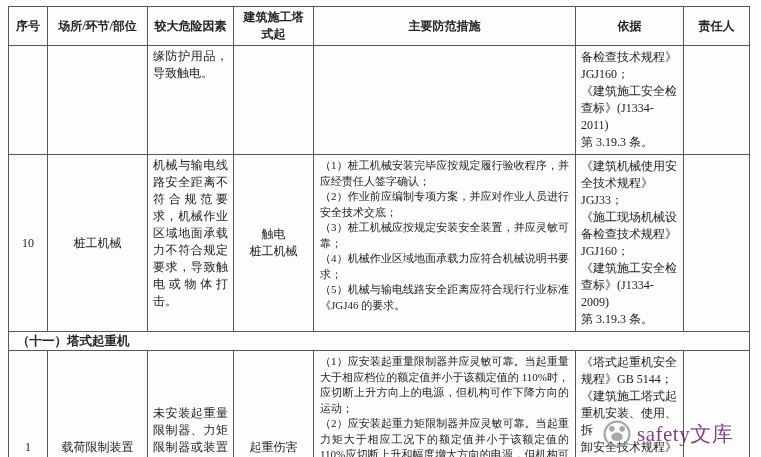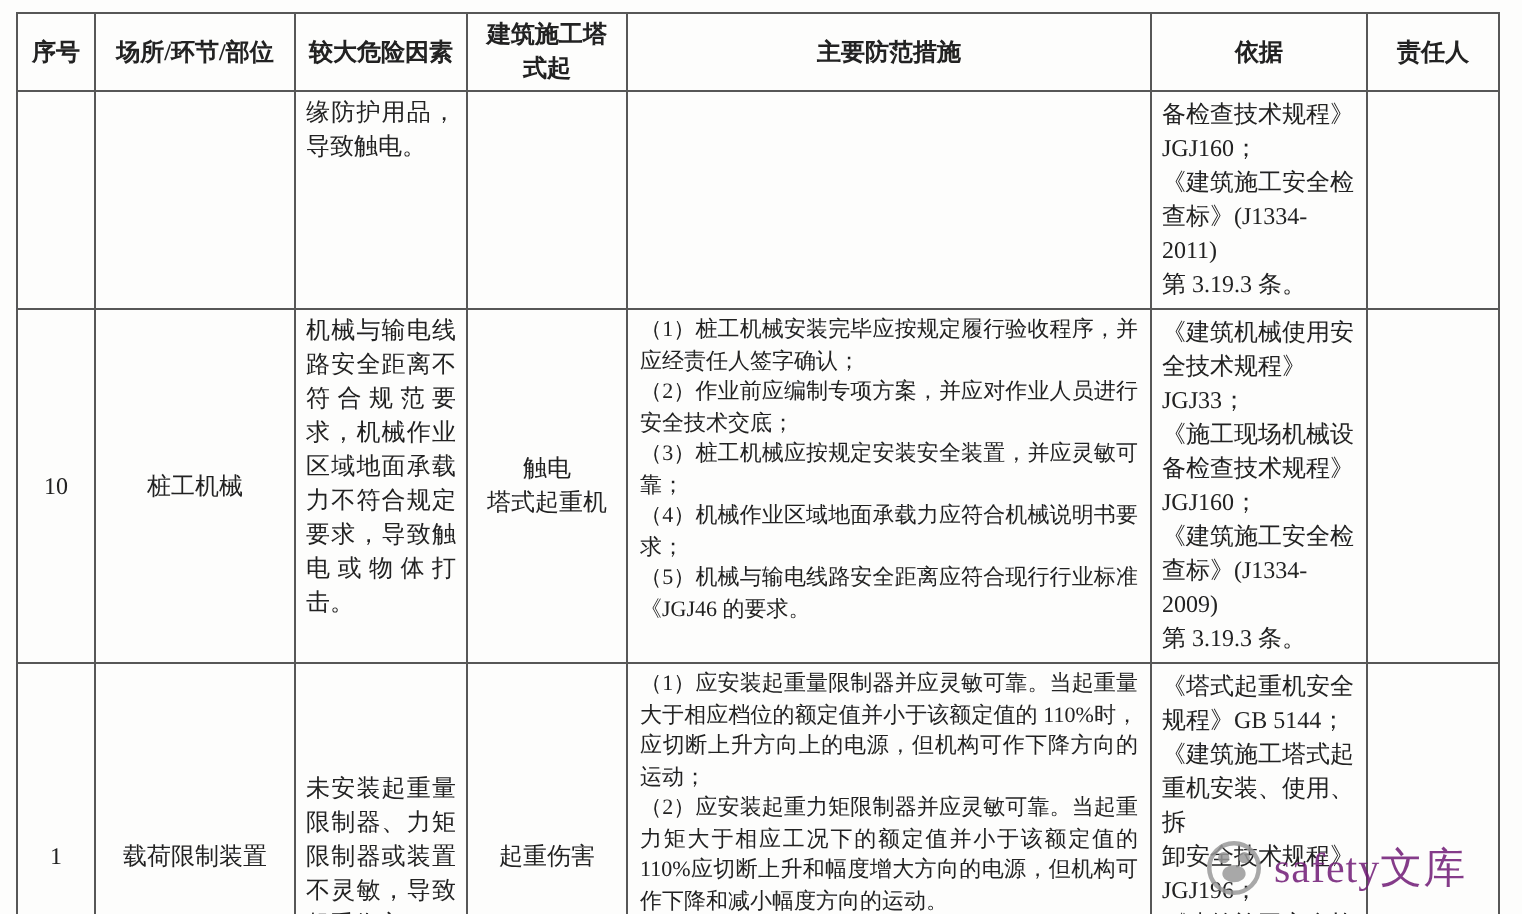--- a/index.html
+++ b/index.html
@@ -88,36 +88,39 @@
 《建筑施工安全检
 查标》(J1334-2011)
 第 3.19.3 条。</td>
         <td class="center"></td>
       </tr>
       <tr class="h-r10">
         <td class="center">10</td>
         <td class="center">桩工机械</td>
         <td class="just pre top">机械与输电线路安全距离不符合规范要求，机械作业区域地面承载力不符合规定要求，导致触电或物体打击。</td>
         <td class="center pre">触电
-塔式起重机</td>
+桩工机械</td>
         <td class="measures">（1）桩工机械安装完毕应按规定履行验收程序，并应经责任人签字确认；
 （2）作业前应编制专项方案，并应对作业人员进行安全技术交底；
 （3）桩工机械应按规定安装安全装置，并应灵敏可靠；
 （4）机械作业区域地面承载力应符合机械说明书要求；
 （5）机械与输电线路安全距离应符合现行行业标准《JGJ46 的要求。</td>
         <td class="basis">《建筑机械使用安
 全技术规程》
 JGJ33；
 《施工现场机械设
 备检查技术规程》
 JGJ160；
 《建筑施工安全检
 查标》(J1334-2009)
 第 3.19.3 条。</td>
         <td class="center"></td>
+      </tr>
+      <tr class="h-sec section-row">
+        <td colspan="7">（十一）塔式起重机</td>
       </tr>
       <tr class="h-r1">
         <td class="center">1</td>
         <td class="center">载荷限制装置</td>
         <td class="just pre">未安装起重量限制器、力矩限制器或装置不灵敏，导致起重伤害。</td>
         <td class="center pre">起重伤害</td>
         <td class="measures">（1）应安装起重量限制器并应灵敏可靠。当起重量大于相应档位的额定值并小于该额定值的 110%时，应切断上升方向上的电源，但机构可作下降方向的运动；
 （2）应安装起重力矩限制器并应灵敏可靠。当起重力矩大于相应工况下的额定值并小于该额定值的 110%应切断上升和幅度增大方向的电源，但机构可作下降和减小幅度方向的运动。</td>
         <td class="basis">《塔式起重机安全
 规程》GB 5144；

